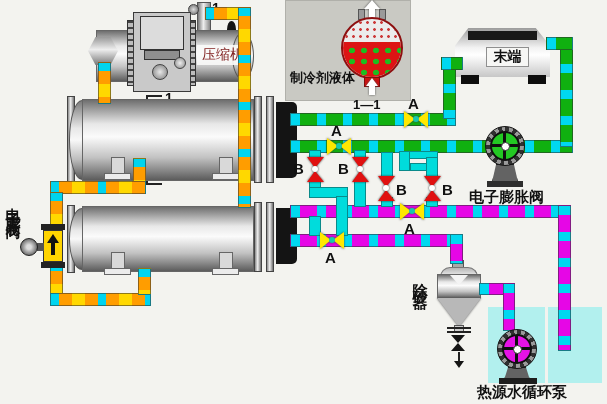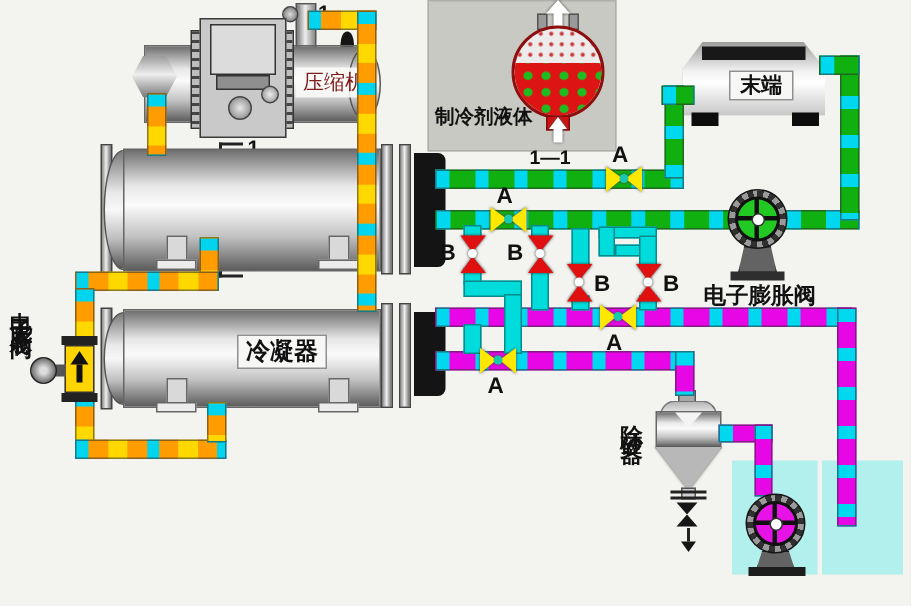--- a/index.html
+++ b/index.html
@@ -106,21 +106,20 @@
   <div class="abs flange" style="left:67px;top:205px;width:8px;height:68px"></div>
   <div class="abs dome" style="left:69px;top:208px;width:26px;height:62px"></div>
   <div class="abs cyl" style="left:82px;top:206px;width:172px;height:66px"></div>
   <div class="abs foot" style="left:111px;top:252px;width:14px;height:17px"></div>
   <div class="abs base" style="left:104px;top:268px;width:27px;height:7px"></div>
   <div class="abs foot" style="left:219px;top:252px;width:14px;height:17px"></div>
   <div class="abs base" style="left:212px;top:268px;width:27px;height:7px"></div>
   <div class="abs flange" style="left:254px;top:202px;width:8px;height:70px"></div>
   <div class="abs flange" style="left:266px;top:202px;width:8px;height:70px"></div>
   <div class="abs cap" style="left:276px;top:208px;width:21px;height:56px"></div>
-  <div class="abs labelbox" style="left:158px;top:223px;width:60px;height:23px;font-size:16px">冷凝器</div>
 
   <div class="abs" style="left:455px;top:28px;width:95px;height:49px;background:linear-gradient(180deg,#9c9c9c,#f2f2f2 40%,#fff 55%,#c7c7c7);clip-path:polygon(14% 0,85% 0,100% 36%,100% 100%,0 100%,0 36%);filter:drop-shadow(0 0 1px #333)"></div>
   <div class="abs" style="left:468px;top:31px;width:69px;height:9px;background:#181818"></div>
   <div class="abs labelbox" style="left:486px;top:47px;width:43px;height:20px;font-size:14px">末端</div>
   <div class="abs" style="left:461px;top:75px;width:18px;height:9px;background:#0d0d0d"></div>
   <div class="abs" style="left:528px;top:75px;width:18px;height:9px;background:#0d0d0d"></div>
 
   <div class="abs" style="left:452px;top:260px;width:12px;height:10px;background:#a8a8a8;border:1px solid #555"></div>
   <div class="abs" style="left:440px;top:267px;width:38px;height:10px;background:linear-gradient(180deg,#b5b5b5,#eee);border:1px solid #777;border-radius:19px 19px 0 0"></div>
   <div class="abs cyl" style="left:437px;top:274px;width:44px;height:25px"></div>
@@ -242,15 +241,16 @@
   <div class="abs" style="left:501px;top:142px;width:9px;height:9px;border-radius:50%;background:#fff;border:1px solid #333"></div>
   <div class="txt" style="left:469px;top:188px;font-size:15px">电子膨胀阀</div>
 
   <div class="abs pumptrap" style="left:504px;top:367px;width:26px;height:13px"></div>
   <div class="abs" style="left:499px;top:378px;width:38px;height:6px;background:#1d1d1d"></div>
   <div class="abs pumpring" style="left:497px;top:329px;width:40px;height:40px"></div>
   <div class="abs" style="left:502px;top:334px;width:30px;height:30px;border-radius:50%;background:#e612e6;border:2px solid #101010"></div>
   <div class="abs" style="left:503px;top:347px;width:28px;height:3px;background:#101010"></div>
   <div class="abs" style="left:515px;top:335px;width:3px;height:28px;background:#101010"></div>
   <div class="abs" style="left:513px;top:345px;width:9px;height:9px;border-radius:50%;background:#fff;border:1px solid #333"></div>
+  <div class="txt" style="left:477px;top:383px;font-size:15px">热源水循环泵</div>
 
 
 </div>
 
 </body></html>

